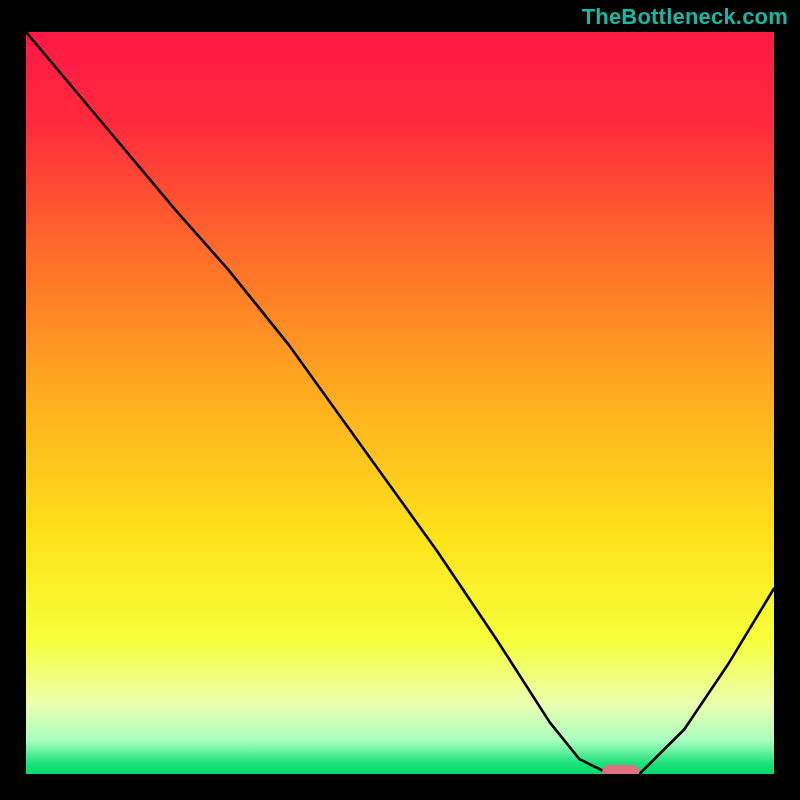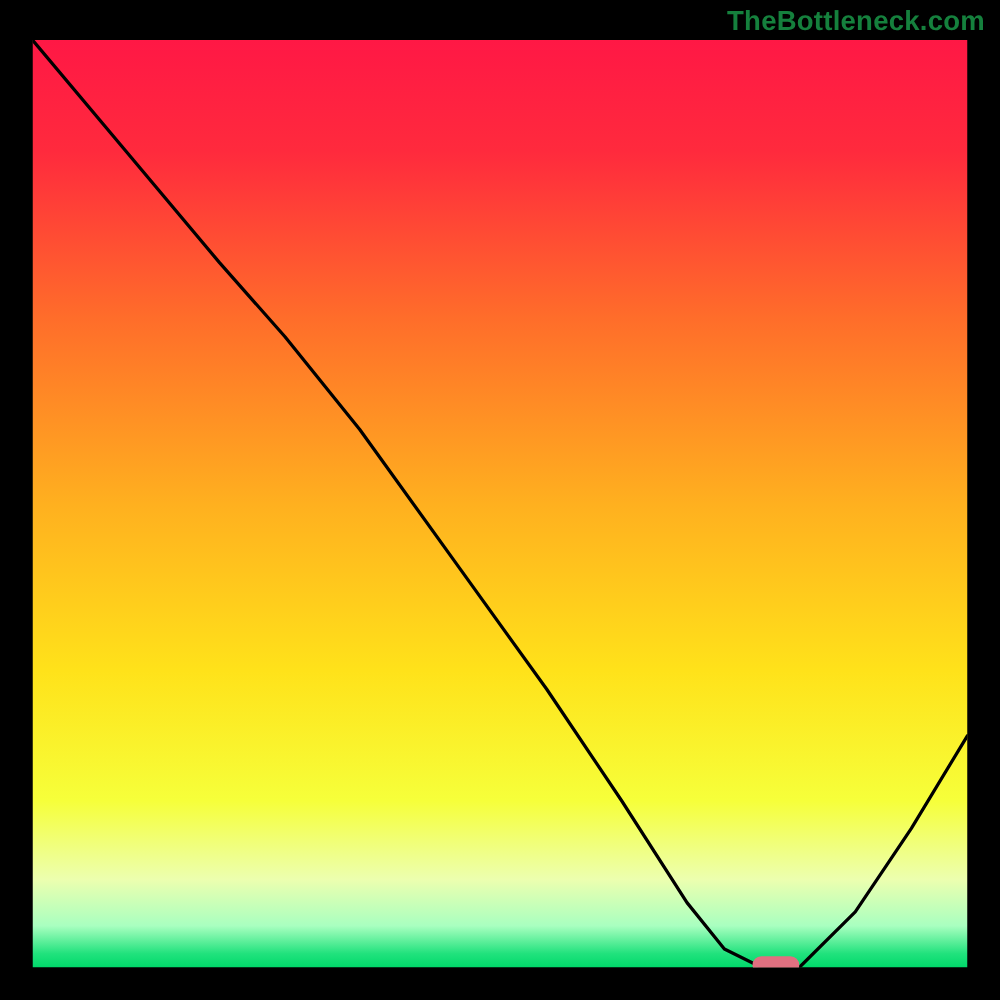--- a/index.html
+++ b/index.html
@@ -16,21 +16,21 @@
     height: 800px;
     background: #000000;
   }
   .watermark {
     position: absolute;
     top: 4px;
     right: 12px;
     font-family: Arial, Helvetica, sans-serif;
     font-size: 22px;
     font-weight: 600;
-    color: #15803d;
+    color: #14b8a6;
     letter-spacing: 0.2px;
     z-index: 5;
   }
   .plot-wrap {
     position: absolute;
     left: 26px;
     top: 32px;
     width: 748px;
     height: 742px;
     background: #000;

